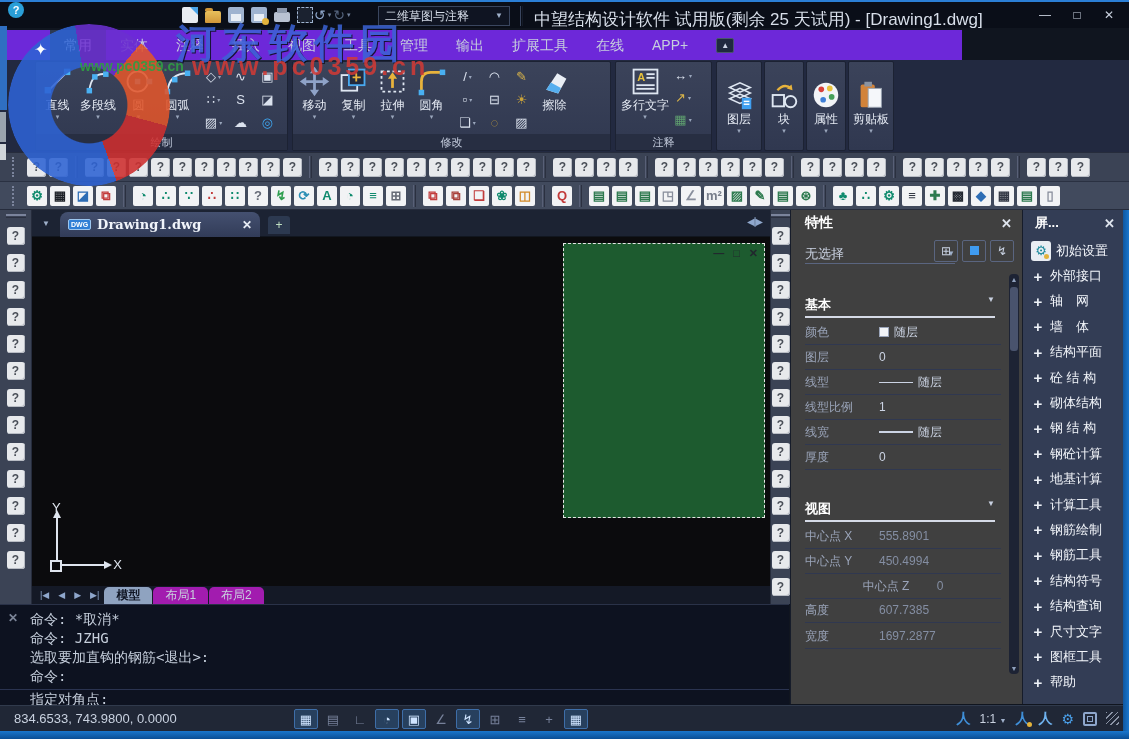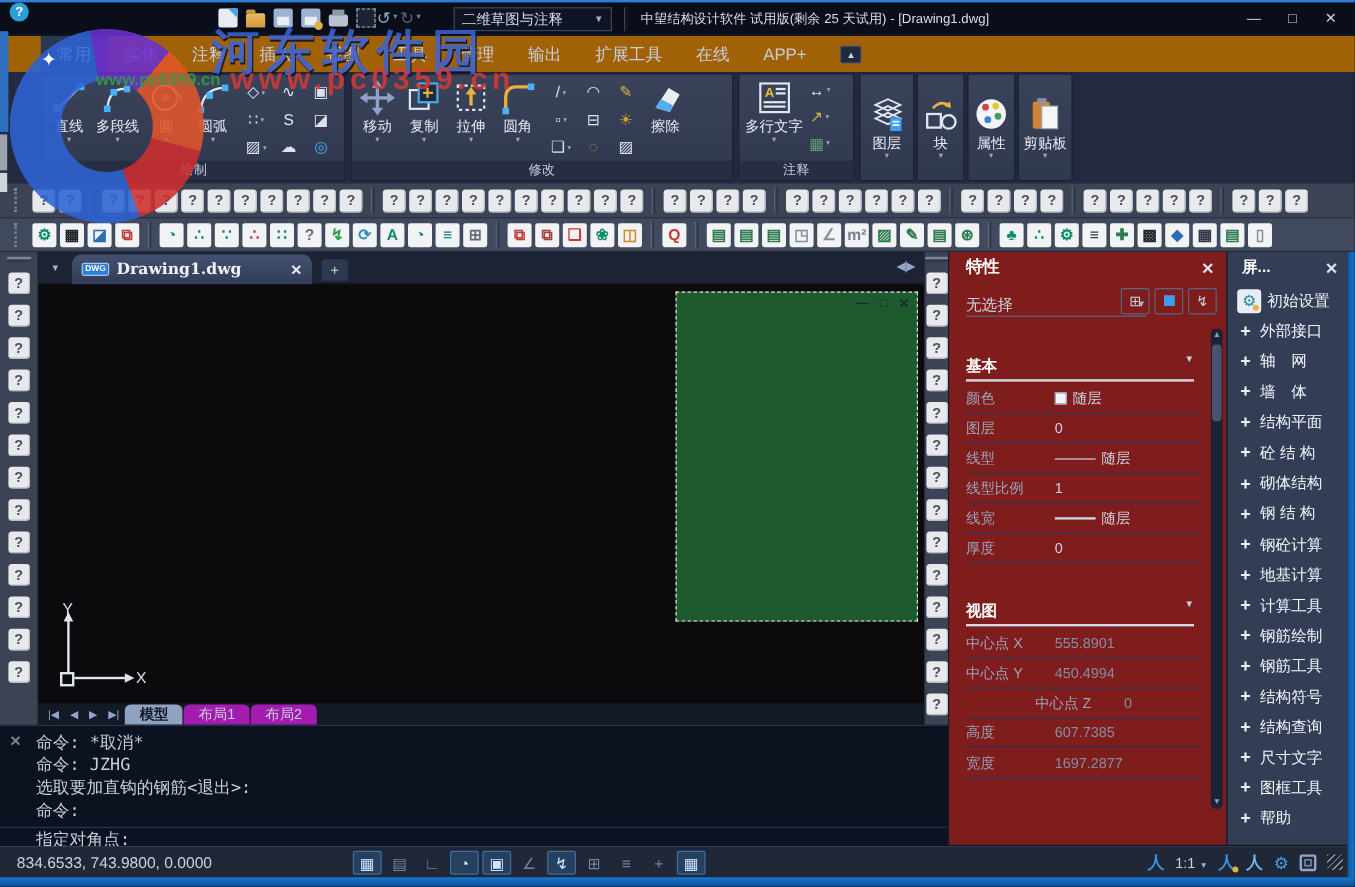--- a/index.html
+++ b/index.html
@@ -22,26 +22,26 @@
 .qa-print{background:#b9c2d2;height:10px;margin-top:4px;border-radius:2px}
 .qa-print::before{content:"";position:absolute;left:3px;top:-4px;width:10px;height:5px;background:#8d99ad}
 .qa-preview{border:1px dashed #9fb3d0;background:#1b2230}
 .undo-redo{display:flex;align-items:center;gap:2px;margin-left:8px;color:#8fa7cc;font-size:14px}
 .undo-redo .car{font-size:7px;color:#73839f}
 .undo-redo .dim{color:#55647e}
 #help-btn{width:16px;height:16px;border-radius:50%;background:#2a9fd8;color:#fff;font-weight:bold;font-size:11px;text-align:center;line-height:16px;margin-left:8px}
 #workspace{position:absolute;left:378px;top:4px;width:132px;height:20px;background:#0f1422;border:1px solid #3a465f;color:#d5dce8;font-size:12px;line-height:18px;padding:0 6px;display:flex;justify-content:space-between;align-items:center}
 #workspace .car{font-size:8px;color:#9fb0ca}
 .vsep2{position:absolute;left:520px;top:4px;height:20px;width:3px;border-left:1px solid #3a465f;border-right:1px solid #141a28}
-#win-title{position:absolute;left:534px;top:6px;font-size:11px;color:#d8dfea;white-space:nowrap}
+#win-title{position:absolute;left:534px;top:6px;font-size:17px;color:#d8dfea;white-space:nowrap}
 #winbtns{position:absolute;right:6px;top:3px;display:flex;gap:4px}
 .winbtn{width:28px;height:20px;text-align:center;line-height:20px;color:#c9d1de;font-size:12px}
 
 
-#tabrow{position:absolute;left:0;top:30px;width:1129px;height:30px;background:#a16207;display:flex;align-items:center;padding-left:34px}
+#tabrow{position:absolute;left:0;top:30px;width:962px;height:30px;background:#6d28d9;display:flex;align-items:center;padding-left:50px}
 .mtab{padding:0 14px;line-height:30px;font-size:14px;color:#c6cedd;white-space:nowrap}
 .mtab.active{background:#2c3952;color:#fff}
 #ribbon-collapse{width:18px;height:15px;background:#1f2940;border:1px solid #4a566f;border-radius:2px;margin-left:14px;text-align:center;line-height:13px;font-size:8px;color:#cdd6e6}
 
 
 #ribbon{position:absolute;left:0;top:60px;width:1129px;height:92px;background:#222940}
 .panel{position:absolute;top:1px;height:90px;background:linear-gradient(#3b435a,#303850);border:1px solid #1c2233;border-radius:2px}
 .panel-label{position:absolute;left:0;right:0;bottom:0;height:16px;background:#272e42;color:#c3cbdc;font-size:11px;text-align:center;line-height:16px}
 .panel-body{display:flex;align-items:flex-start;height:72px;padding:2px 2px}
 .bigbtn{display:flex;flex-direction:column;align-items:center;padding:1px 3px;color:#e6ebf4}
@@ -91,21 +91,21 @@
 #ucs .org{position:absolute;left:8px;bottom:6px;width:12px;height:12px;border:2px solid #dfe5ee;background:#0b0b0d}
 #ucs .ylab{position:absolute;left:10px;top:0;color:#dfe5ee;font-size:13px}
 #ucs .xlab{position:absolute;right:0;bottom:6px;color:#dfe5ee;font-size:13px}
 
 #laytabs{position:absolute;left:32px;top:586px;width:738px;height:18px;background:#141926;display:flex;align-items:flex-end;gap:1px;padding-left:4px}
 .navar{color:#8fa7cc;font-size:9px;padding:0 4px;line-height:17px}
 .ltab{padding:0 12px;font-size:12px;line-height:17px;color:#c8d0de;background:#a21caf;border-radius:5px 5px 0 0}
 .ltab.active{background:#8fa3c0;color:#101624;font-weight:bold}
 
 
-#props{position:absolute;left:790px;top:210px;width:232px;height:494px;background:#7f1d1d;border-left:1px solid #161c2a}
+#props{position:absolute;left:790px;top:210px;width:232px;height:494px;background:#404040;border-left:1px solid #161c2a}
 #props .hdr{height:26px;display:flex;justify-content:space-between;align-items:center;padding:0 10px 0 14px}
 #props .hdr .t{font-weight:bold;font-size:14px;color:#fff}
 .xbtn{color:#dfe5ee;font-size:13px;font-weight:bold}
 #sel-row{position:absolute;left:14px;top:34px;width:150px;border-bottom:1px solid #5a6580;color:#ccd4e4;font-size:13px;display:flex;justify-content:space-between;align-items:center;height:20px}
 #sel-row .car{font-size:8px;color:#9fb0ca}
 .selbtn{position:absolute;top:30px;width:24px;height:22px;border:1px solid #5a6580;border-radius:2px;text-align:center;line-height:20px;color:#c9d2e2;font-size:12px}
 .selbtn .blue-sq{display:inline-block;width:9px;height:9px;background:#3f9bf0}
 .psec{position:absolute;left:14px;width:190px;border-bottom:2px solid #d5dae6;color:#fff;font-weight:bold;font-size:13px;display:flex;justify-content:space-between;height:22px}
 .psec .car{font-size:8px;color:#c8d0e0;font-weight:normal}
 .prow{position:absolute;left:14px;width:196px;height:25px;border-bottom:1px solid #303850;display:flex;align-items:center;font-size:12px}

